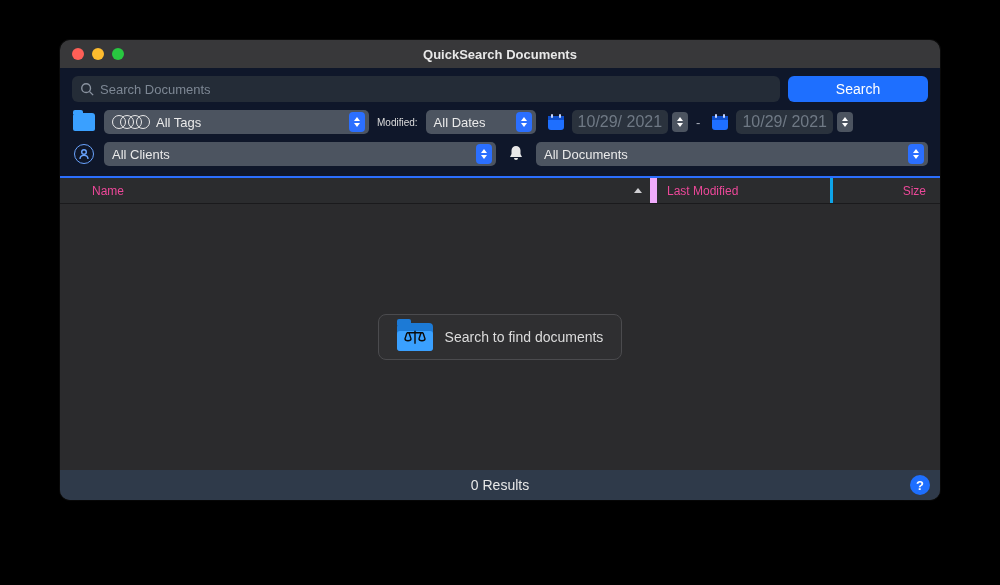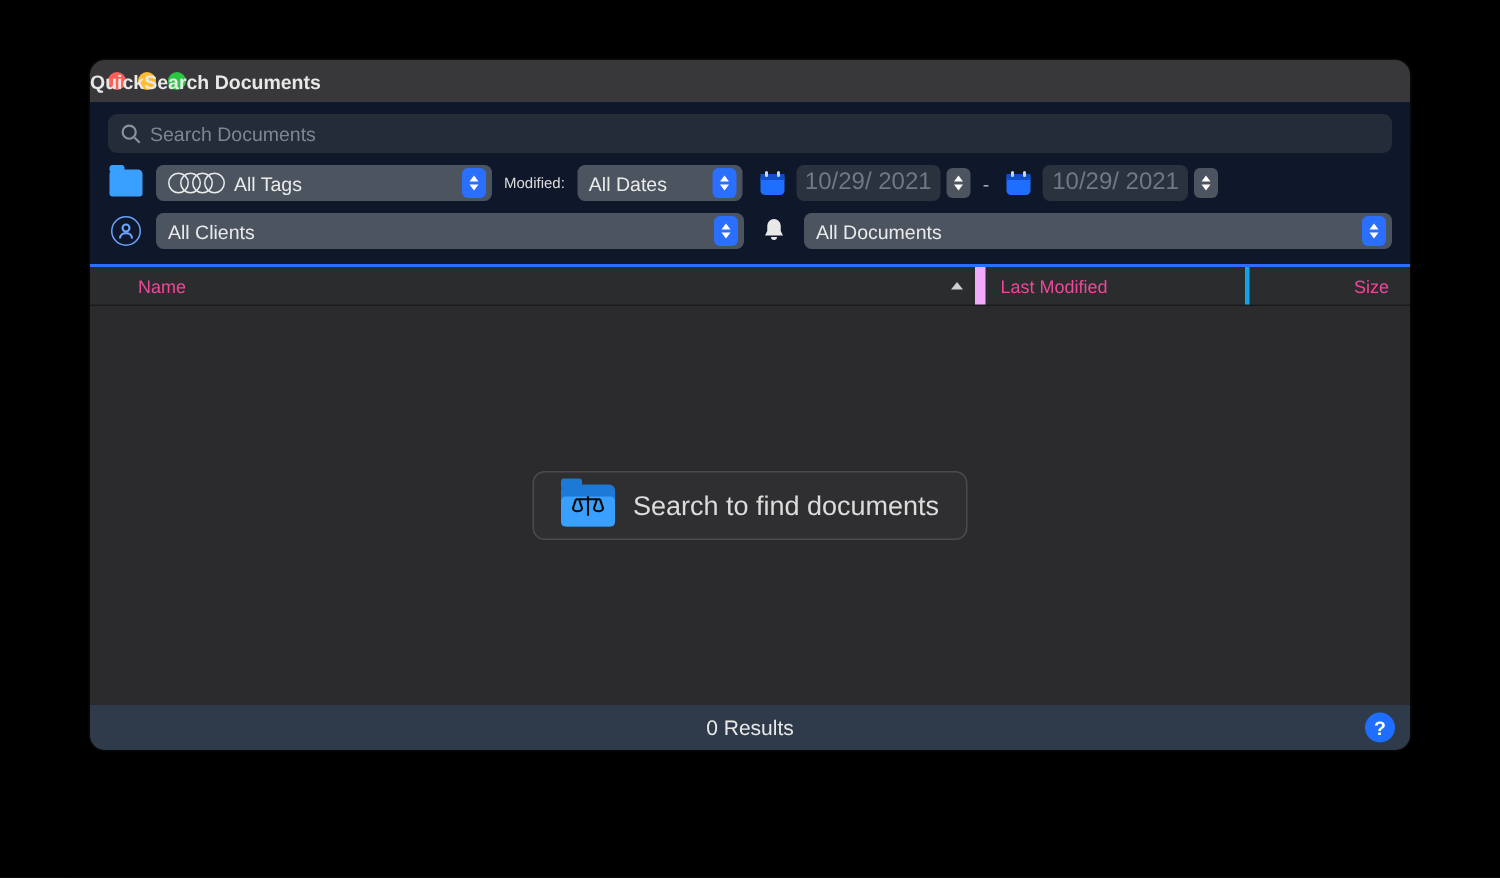--- a/index.html
+++ b/index.html
@@ -38,21 +38,21 @@
     padding-left: 12px;
   }
   .traffic .dot {
     width: 12px; height: 12px; border-radius: 50%;
   }
   .dot.red { background: #ff5f57; }
   .dot.yellow { background: #febc2e; }
   .dot.green { background: #28c840; }
   .title {
     position: absolute; left: 0; right: 0;
-    text-align: left;
+    text-align: center;
     font-size: 13px;
     font-weight: 600;
     color: #e8e8e8;
     pointer-events: none;
   }
   
   .toolbar {
     background: #0f172a;
     padding: 8px 12px 10px 12px;
     border-bottom: 2px solid #2b6fff;
@@ -207,21 +207,21 @@
     align-items: center;
     justify-content: center;
   }
   .placeholder {
     display: flex; align-items: center; gap: 12px;
     border: 1px solid #4b4b4e;
     border-radius: 8px;
     padding: 8px 18px;
     background: rgba(255,255,255,0.02);
   }
-  .placeholder .msg { font-size: 18px; color: #dcdcdc; }
+  .placeholder .msg { font-size: 14px; color: #dcdcdc; }
 
   .folder-scales {
     width: 36px; height: 28px;
     position: relative;
   }
   .folder-scales .fback {
     position:absolute; inset:0;
     background: #1c7ad6; border-radius: 4px;
   }
   .folder-scales .ftab {
@@ -271,27 +271,28 @@
   <div class="toolbar">
 
     <div class="row">
       <div class="searchfield">
         <svg width="14" height="14" viewBox="0 0 16 16" fill="none" stroke="#8a93a0" stroke-width="1.6">
           <circle cx="7" cy="7" r="5"></circle>
             <line x1="11" y1="11" x2="15" y2="15"></line>
         </svg>
         <input type="text" placeholder="Search Documents" style="">
       </div>
+      <button class="btn-search">Search</button>
     </div>
 
     <div class="row">
       <div class="tagicon">
         <div class="tag-folder"></div>
       </div>
-      <div class="popup" style="width:224px">
+      <div class="popup" style="width:265px">
         <div class="tag-circles">
           <span class="tc-red"></span>
             <span class="tc-orange"></span>
             <span class="tc-green"></span>
             <span class="tc-blue"></span>
         </div>
         <span>All Tags</span>
         <div style="flex:1"></div>
         <div class="arrows"></div>
       </div>

